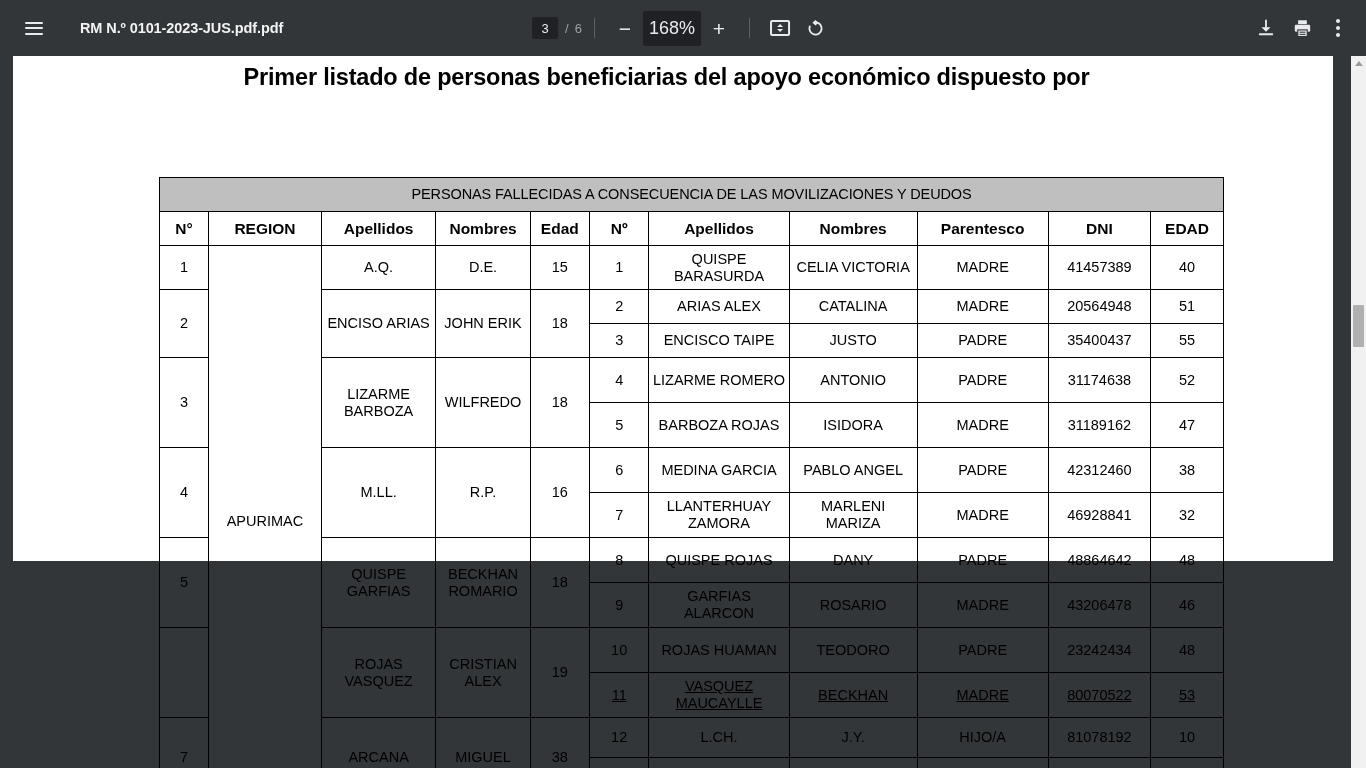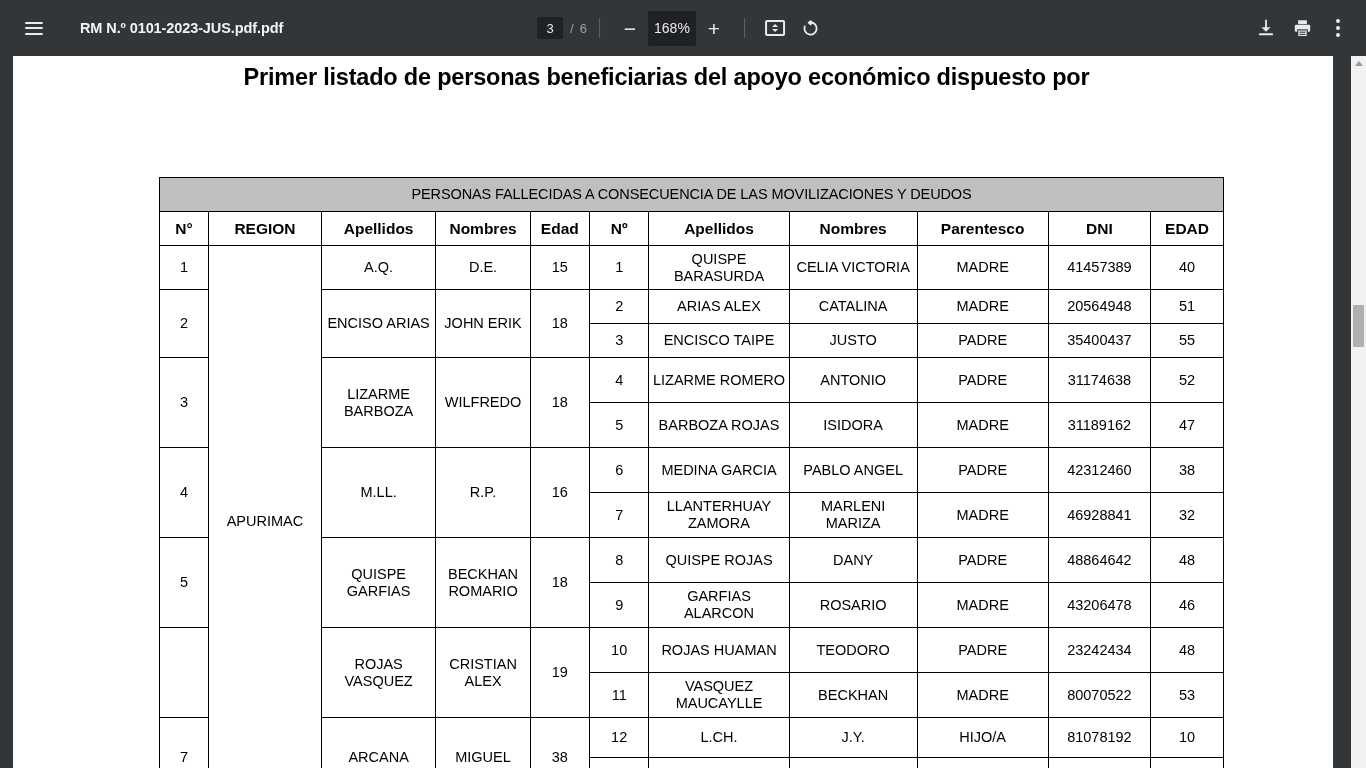--- a/index.html
+++ b/index.html
@@ -70,21 +70,21 @@
   .tb-divider {
     width: 1px; height: 20px;
     background: #5f6368;
     margin: 0 12px;
   }
   #zoom-value {
     min-width: 48px; height: 35px;
     background: #202124;
     border-radius: 2px;
     color: #e8eaed;
-    font-size: 14px;
+    font-size: 18px;
     display: flex; align-items: center; justify-content: center;
     padding: 0 6px;
   }
   .zoom-sign { font-size: 21px; line-height: 1; color: #e8eaed; font-weight: 300; }
 
   
   .fitpage {
     width: 20px; height: 16px;
     border: 2px solid #e8eaed; border-radius: 2px;
     position: relative;
@@ -123,21 +123,21 @@
   #viewer {
     position: absolute;
     top: 56px; left: 0;
     width: 1366px; height: 712px;
     background: #323639;
     overflow: hidden;
   }
   #page-sheet {
     position: absolute;
     top: 0; left: 13px;
-    width: 1320px; height: 712px;
+    width: 1320px; height: 505px;
     background: #ffffff;
   }
 
   
   #doc-heading {
     position: absolute;
     top: 8px; left: 0; width: 1307px;
     text-align: center;
     font-family: "Liberation Sans", sans-serif;
     font-weight: bold;
@@ -452,21 +452,21 @@
               <td rowspan="2">ROJAS VASQUEZ</td>
               <td rowspan="2">CRISTIAN ALEX</td>
               <td rowspan="2">19</td>
               <td class="num">10</td>
               <td>ROJAS HUAMAN</td>
               <td>TEODORO</td>
               <td>PADRE</td>
               <td>23242434</td>
               <td>48</td>
             </tr>
-            <tr style="height: 45px;">
+            <tr style="height: 45px; text-decoration: underline;">
               <td class="num">11</td>
               <td>VASQUEZ MAUCAYLLE</td>
               <td>BECKHAN</td>
               <td>MADRE</td>
               <td>80070522</td>
               <td>53</td>
             </tr>
             <tr style="height: 40px;">
               <td class="num" rowspan="2">7</td>
               <td rowspan="2">ARCANA</td>

